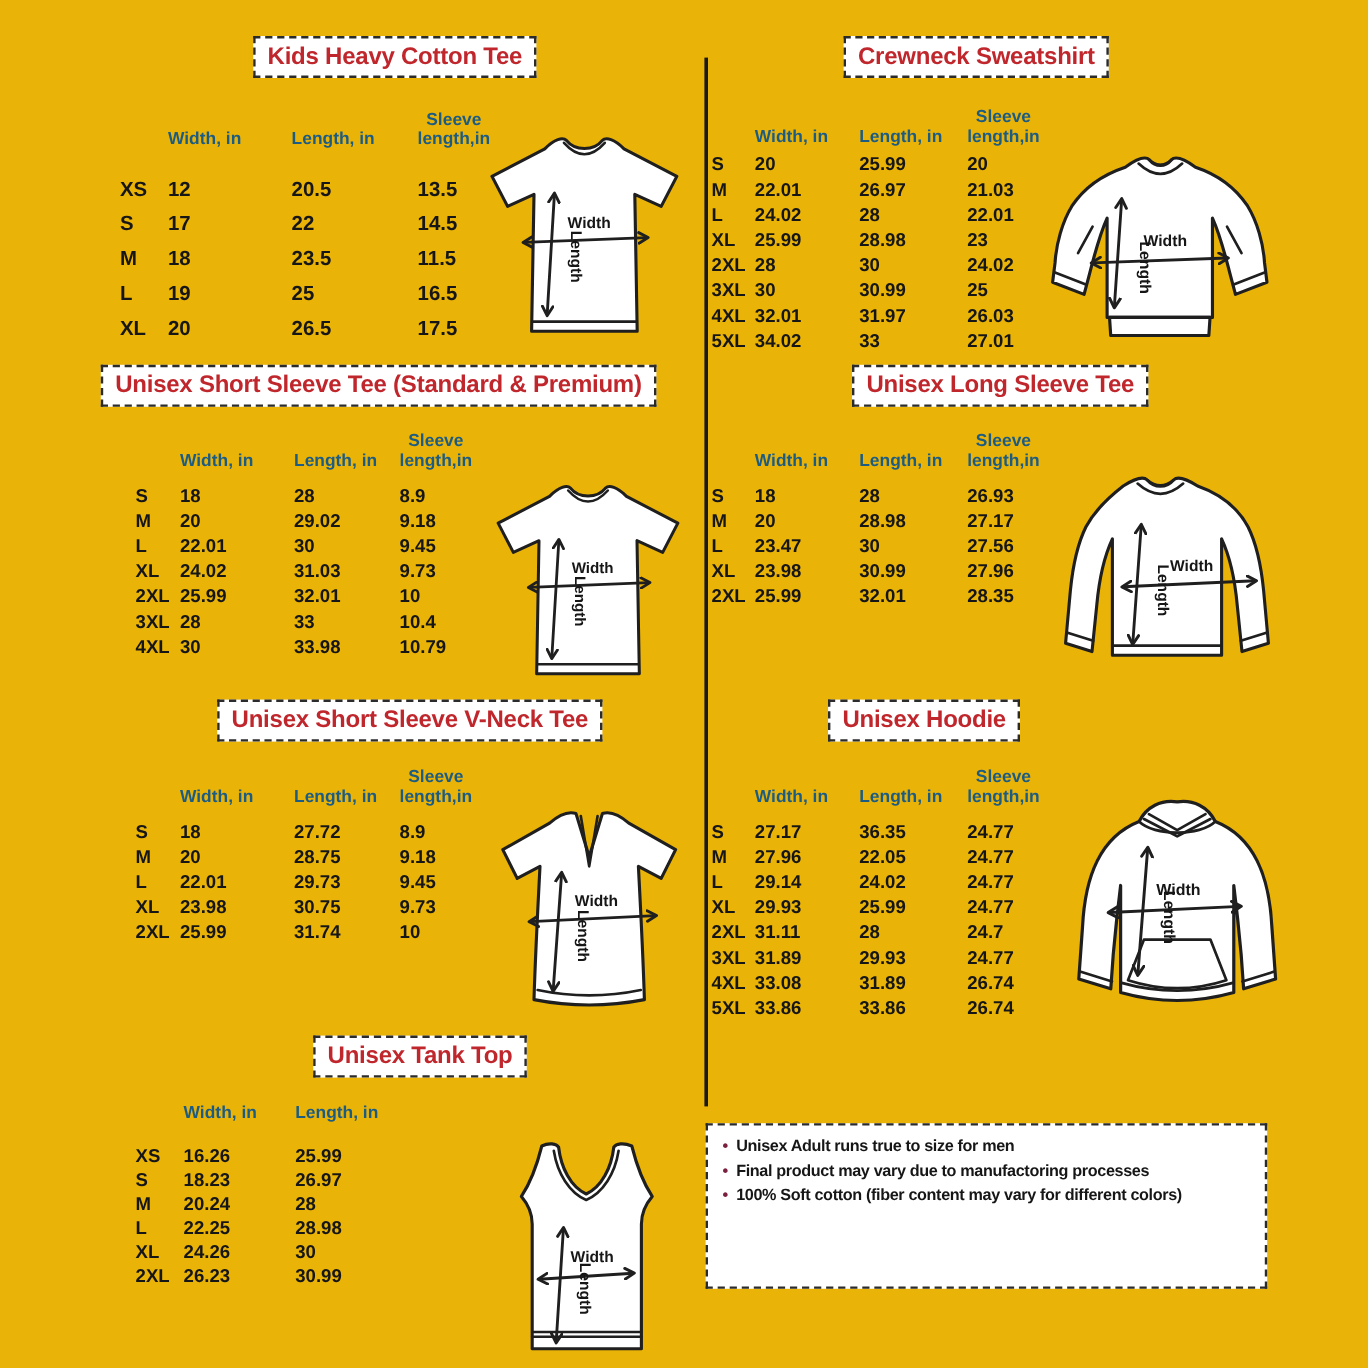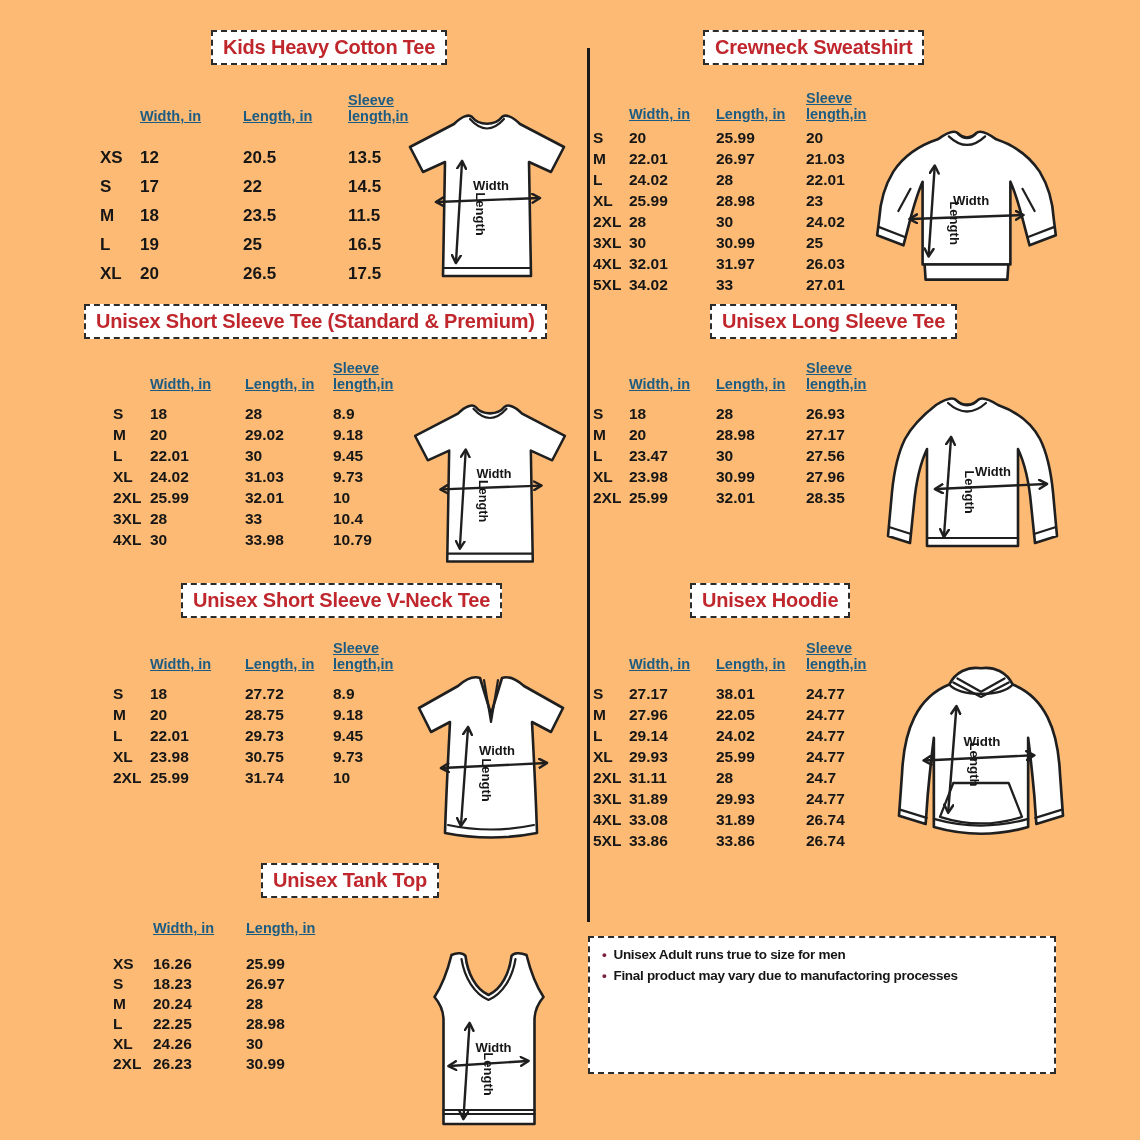--- a/index.html
+++ b/index.html
@@ -1,27 +1,27 @@
 <!DOCTYPE html>
 <html><head>
 <meta charset="utf-8">
 <style>
   html,body{margin:0;padding:0;background:#fff;}
   body{font-family:"Liberation Sans",sans-serif;}
-  .canvas{position:relative;width:1140px;height:1140px;background:#fdba74;overflow:hidden;}
+  .canvas{position:relative;width:1140px;height:1140px;background:#eab308;overflow:hidden;}
   .divider{position:absolute;left:587px;top:48px;width:3px;height:874px;background:#1a1a1a;}
 
   .title-box{position:absolute;border:2px dashed #2b2b2b;background:#fff;padding:4px 10px;
     font-size:20px;font-weight:700;color:#c0272d;white-space:nowrap;letter-spacing:-0.2px;}
 
   .table{position:absolute;}
   .thead,.trow{display:grid;grid-template-columns:var(--cols);}
   .thead{align-items:end;}
   .col-header{color:#1d5c82;font-size:14.5px;font-weight:700;line-height:1.12;
-    justify-self:start;text-decoration:underline;}
+    text-align:center;justify-self:start;}
   .hspacer{width:1px;}
   .trow{height:var(--rowh);}
   .cell{font-size:var(--valfs);font-weight:700;color:#161616;line-height:var(--rowh);white-space:nowrap;}
 
   .t-kids{--cols:40px 103px 105px 70px;--rowh:29px;--valfs:17px;}
   .t-kids .thead{height:40px;margin-bottom:19px;}
   .t-crew{--cols:36px 87px 90px 72px;--rowh:21px;--valfs:15.5px;}
   .t-crew .thead{height:40px;margin-bottom:5px;}
   .t-std,.t-vn{--cols:37px 95px 88px 72px;--rowh:21px;--valfs:15.5px;}
   .t-ls,.t-hd{--cols:36px 87px 90px 72px;--rowh:21px;--valfs:15.5px;}
@@ -423,21 +423,21 @@
           </div>
           <div class="col-header">
             <div>Sleeve</div>
             <div>length,in</div>
           </div>
         </div>
       <div class="tbody">
           <div class="trow">
             <div class="cell size">S</div>
             <div class="cell">27.17</div>
-            <div class="cell">38.01</div>
+            <div class="cell">36.35</div>
             <div class="cell">24.77</div>
           </div>
           <div class="trow">
             <div class="cell size">M</div>
             <div class="cell">27.96</div>
             <div class="cell">22.05</div>
             <div class="cell">24.77</div>
           </div>
           <div class="trow">
             <div class="cell size">L</div>
@@ -557,15 +557,16 @@
       <path class="arrow" marker-start="url(#m7)" marker-end="url(#m7)" d="M48,78 L42,172"></path>
       <text x="72" y="106" text-anchor="middle">Width</text>
       <text x="62" y="128" text-anchor="middle" transform="rotate(90 62 128)">Length</text>
     </svg>
   </section>
 
   <div class="notes-box">
     <div>
         <div class="note-line"><span class="bullet">•</span><span class="ntext">Unisex Adult runs true to size for men</span></div>
         <div class="note-line"><span class="bullet">•</span><span class="ntext">Final product may vary due to manufactoring processes</span></div>
+        <div class="note-line"><span class="bullet">•</span><span class="ntext">100% Soft cotton (fiber content may vary for different colors)</span></div>
       </div>
   </div>
 </div>
 
 </body></html>

